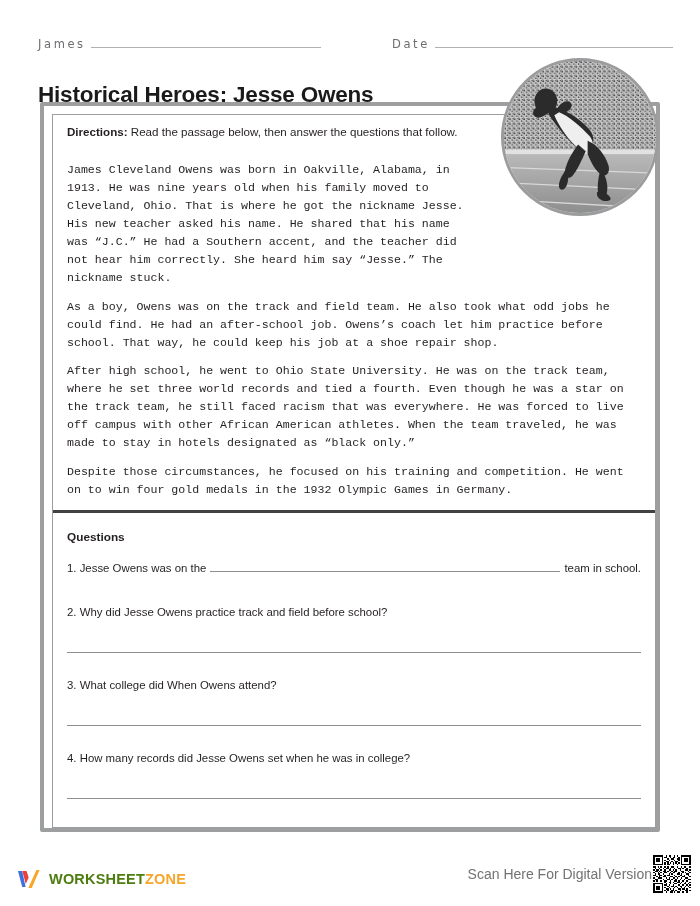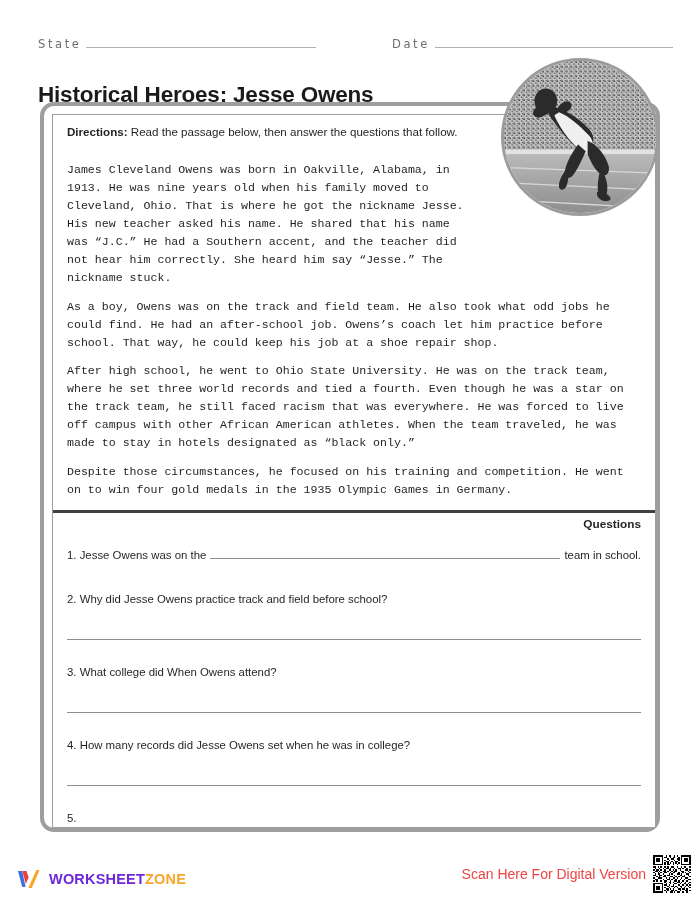--- a/index.html
+++ b/index.html
@@ -76,21 +76,21 @@
   .photo-circle svg { display: block; width: 100%; height: 100%; }
 
   
   .worksheet-card {
     position: absolute;
     left: 40px;
     top: 102px;
     width: 620px;
     height: 730px;
     border: 4px solid #9d9e9f;
-    border-radius: 14px;
+    border-radius: 2px;
     box-sizing: border-box;
     background: transparent;
   }
   .card-inner {
     position: absolute;
     left: 8px;
     top: 8px;
     width: 604px;
     height: 714px;
     border: 1.2px solid #9d9e9f;
@@ -121,22 +121,21 @@
   .passage p.indent-right { padding-right: 168px; }
 
   .section-divider {
     height: 2.4px;
     background: #414042;
     margin: 5px 0 0 0;
   }
 
   
   .questions {
-    padding: 4px 14px 0 14px;
-    text-align: right;
+    padding: 17px 14px 0 14px;
   }
   .questions-heading {
     font-size: 11.8px;
     font-weight: bold;
     margin-bottom: 16px;
     color: #231f20;
   }
   .question-block { margin-bottom: 0; }
   .question-text {
     font-size: 11.4px;
@@ -175,47 +174,47 @@
     display: flex;
     align-items: center;
   }
   .brand-mark { width: 26px; height: 26px; margin-right: 7px; }
   .brand-text {
     font-size: 14.5px;
     font-weight: bold;
     letter-spacing: 0.2px;
     font-family: "Liberation Sans", sans-serif;
   }
-  .brand-worksheet { color: #6d28d9; }
+  .brand-worksheet { color: #4d7c0f; }
   .brand-zone { color: #f6a62a; }
 
   .scan-group {
     position: absolute;
     right: 8px;
     bottom: 12px;
     display: flex;
     align-items: center;
   }
   .scan-text {
     font-size: 14px;
-    color: #ef4444;
-    margin-right: 6px;
+    color: #737373;
+    margin-right: 0;
     font-family: "Liberation Sans", sans-serif;
   }
   .qr-code {
     width: 40px; height: 40px;
     display: block;
   }
 </style>
 </head>
 <body>
 
 <div class="namedate-row">
   <div class="field field-name">
-    <span class="field-label">State</span>
+    <span class="field-label">James</span>
     <span class="field-rule"></span>
   </div>
   <div class="field field-date">
     <span class="field-label">Date</span>
     <span class="field-rule"></span>
   </div>
 </div>
 
 <div class="page-title">Historical Heroes: Jesse Owens</div>
 
@@ -272,21 +271,21 @@
 
     <div class="directions">
       <b>Directions:</b>
       <span>Read the passage below, then answer the questions that follow.</span>
     </div>
 
     <div class="passage">
       <p class="first indent-right">James Cleveland Owens was born in Oakville, Alabama, in 1913. He was nine years old when his family moved to Cleveland, Ohio. That is where he got the nickname Jesse. His new teacher asked his name. He shared that his name was “J.C.” He had a Southern accent, and the teacher did not hear him correctly. She heard him say “Jesse.” The nickname stuck.</p>
       <p>As a boy, Owens was on the track and field team. He also took what odd jobs he could find. He had an after-school job. Owens’s coach let him practice before school. That way, he could keep his job at a shoe repair shop.</p>
       <p>After high school, he went to Ohio State University. He was on the track team, where he set three world records and tied a fourth. Even though he was a star on the track team, he still faced racism that was everywhere. He was forced to live off campus with other African American athletes. When the team traveled, he was made to stay in hotels designated as “black only.”</p>
-      <p>Despite those circumstances, he focused on his training and competition. He went on to win four gold medals in the 1935 Olympic Games in Germany.</p>
+      <p>Despite those circumstances, he focused on his training and competition. He went on to win four gold medals in the 1932 Olympic Games in Germany.</p>
     </div>
 
     <div class="section-divider"></div>
 
     <div class="questions">
       <div class="questions-heading">Questions</div>
 
       <div class="question-block">
         <div class="question-text">
           <span>1.</span>&nbsp;<span>Jesse Owens was on the</span>

